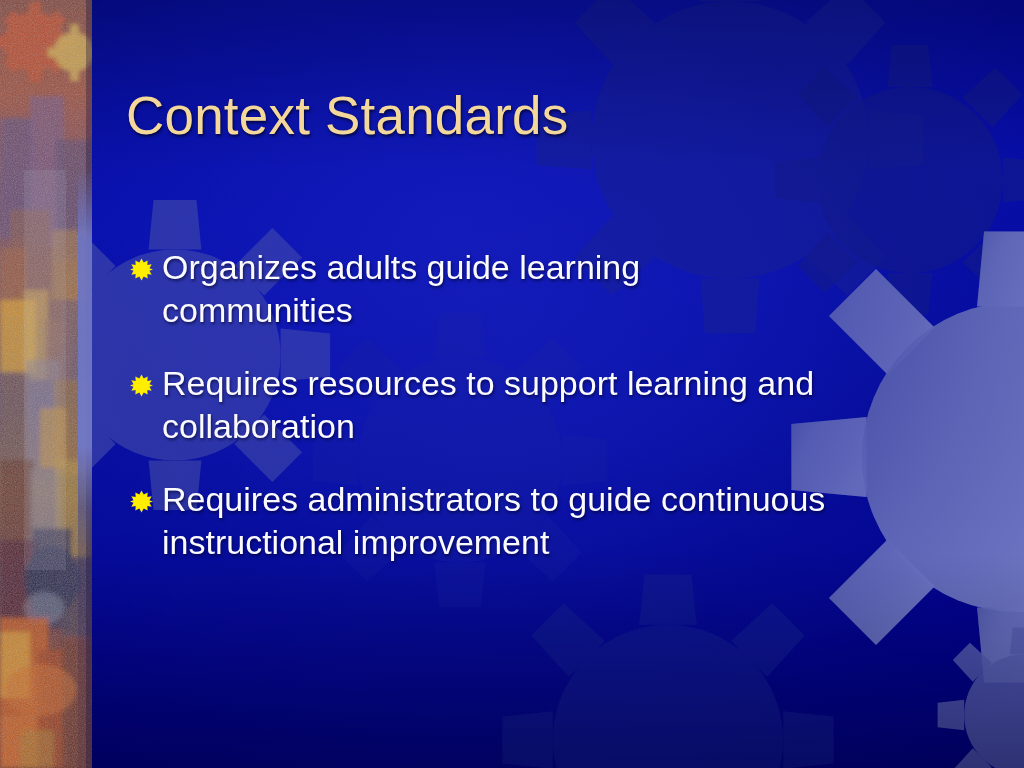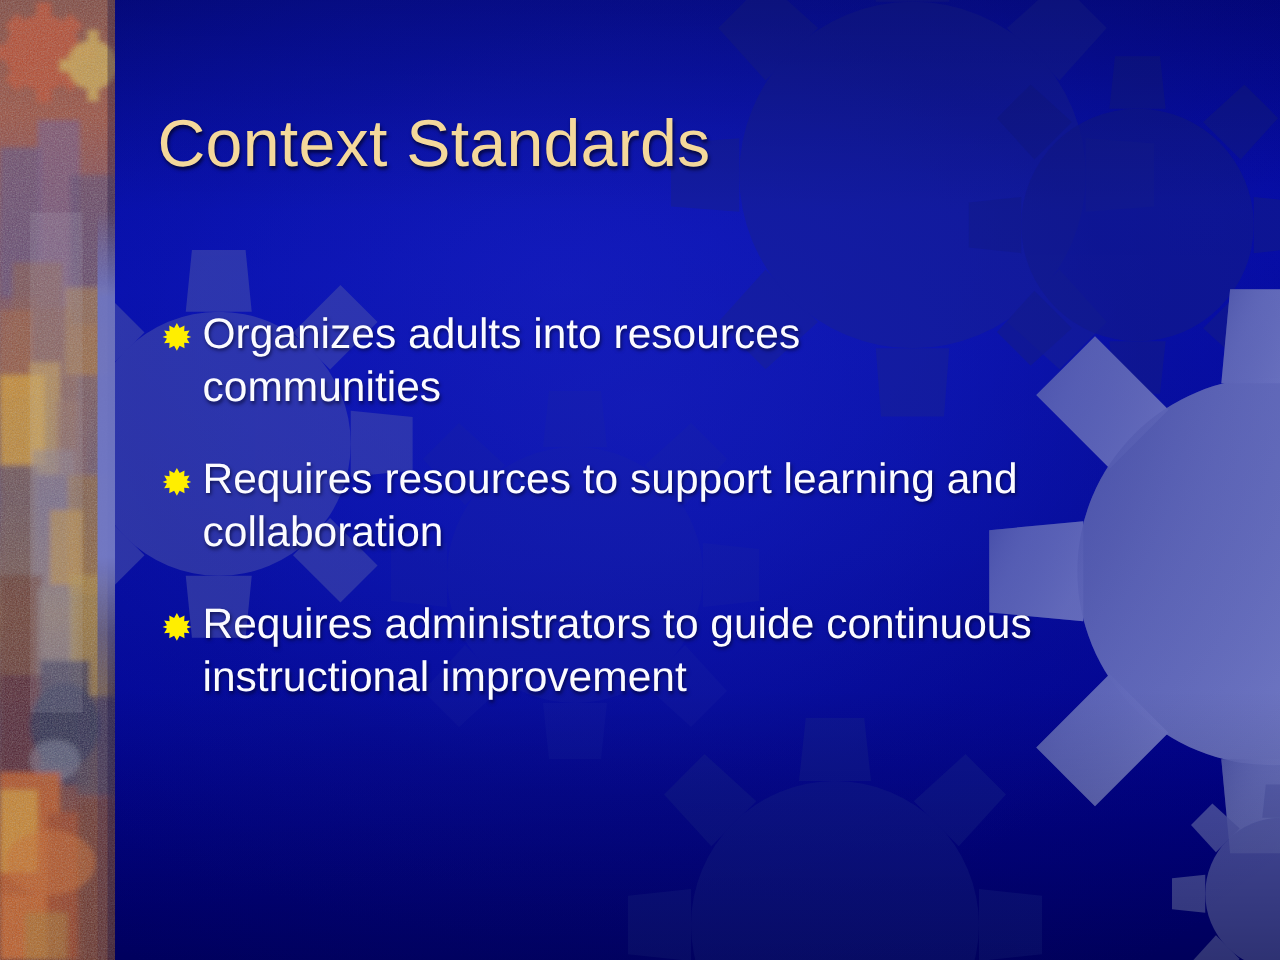--- a/index.html
+++ b/index.html
@@ -336,21 +336,21 @@
   <div id="title">Context Standards</div>
 
   <div id="body-list">
 
     <div class="bullet-row">
       <span class="bullet-marker">
         <svg width="23" height="23" viewBox="0 0 24 24" aria-hidden="true">
           <polygon fill="#ffee00" points="12,0.5 14.3,4.6 18.4,2.6 18.1,7.2 22.6,6.6 20.3,10.6 24,12 20.3,13.4 22.6,17.4 18.1,16.8 18.4,21.4 14.3,19.4 12,23.5 9.7,19.4 5.6,21.4 5.9,16.8 1.4,17.4 3.7,13.4 0,12 3.7,10.6 1.4,6.6 5.9,7.2 5.6,2.6 9.7,4.6"></polygon>
         </svg>
       </span>
-      <span class="bullet-text w1">Organizes adults into resources communities</span>
+      <span class="bullet-text w1">Organizes adults guide learning communities</span>
     </div>
 
     <div class="bullet-row">
       <span class="bullet-marker">
         <svg width="23" height="23" viewBox="0 0 24 24" aria-hidden="true">
           <polygon fill="#ffee00" points="12,0.5 14.3,4.6 18.4,2.6 18.1,7.2 22.6,6.6 20.3,10.6 24,12 20.3,13.4 22.6,17.4 18.1,16.8 18.4,21.4 14.3,19.4 12,23.5 9.7,19.4 5.6,21.4 5.9,16.8 1.4,17.4 3.7,13.4 0,12 3.7,10.6 1.4,6.6 5.9,7.2 5.6,2.6 9.7,4.6"></polygon>
         </svg>
       </span>
       <span class="bullet-text w3">Requires resources to support learning and collaboration</span>
     </div>

